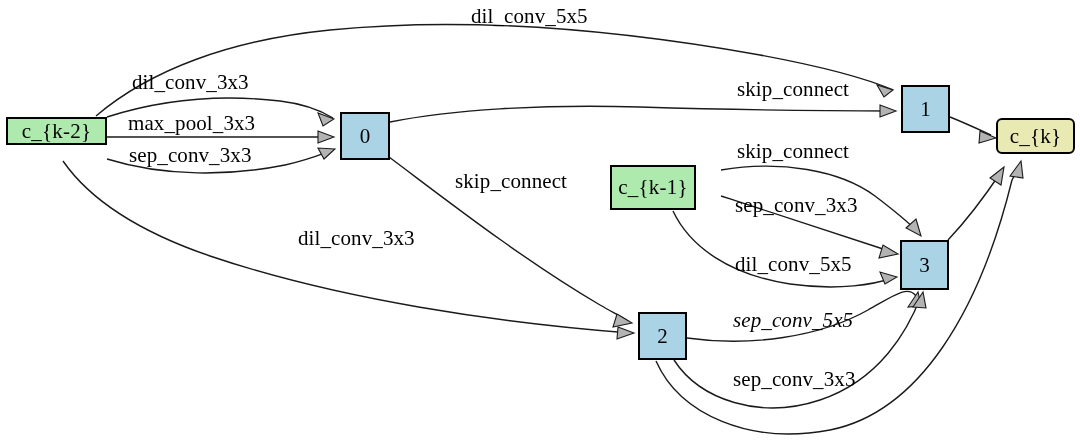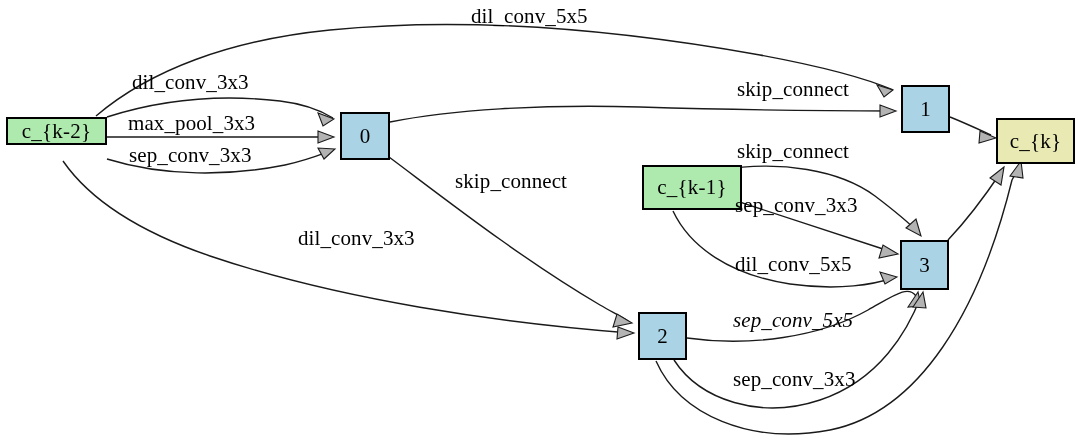--- a/index.html
+++ b/index.html
@@ -152,37 +152,37 @@
   </svg>
 
   <div class="node-box node-input" style="left:6px; top:117px; width:101px; height:28px;">
     <span>c_{k-2}</span>
   </div>
 
   <div class="node-box node-inter" style="left:340px; top:112px; width:50px; height:48px;">
     <span>0</span>
   </div>
 
-  <div class="node-box node-input" style="left:610px; top:165px; width:100px; height:45px;margin-left:32px;">
+  <div class="node-box node-input" style="left:610px; top:165px; width:86px; height:45px;">
     <span>c_{k-1}</span>
   </div>
 
   <div class="node-box node-inter" style="left:901px; top:85px; width:49px; height:48px;">
     <span>1</span>
   </div>
 
   <div class="node-box node-inter" style="left:638px; top:312px; width:49px; height:48px;">
     <span>2</span>
   </div>
 
   <div class="node-box node-inter" style="left:900px; top:240px; width:49px; height:50px;">
     <span>3</span>
   </div>
 
-  <div class="node-box node-output" style="left:996px; top:118px; width:79px; height:46px;">
+  <div class="node-box node-output" style="left:996px; top:118px; width:79px; height:36px;border-radius:6px;">
     <span>c_{k}</span>
   </div>
 
   <div class="edge-label" style="left:471px; top:6px;">dil_conv_5x5</div>
 
   <div class="edge-label" style="left:132px; top:72px;">dil_conv_3x3</div>
 
   <div class="edge-label" style="left:128px; top:113px;">max_pool_3x3</div>
 
   <div class="edge-label" style="left:129px; top:145px;">sep_conv_3x3</div>

